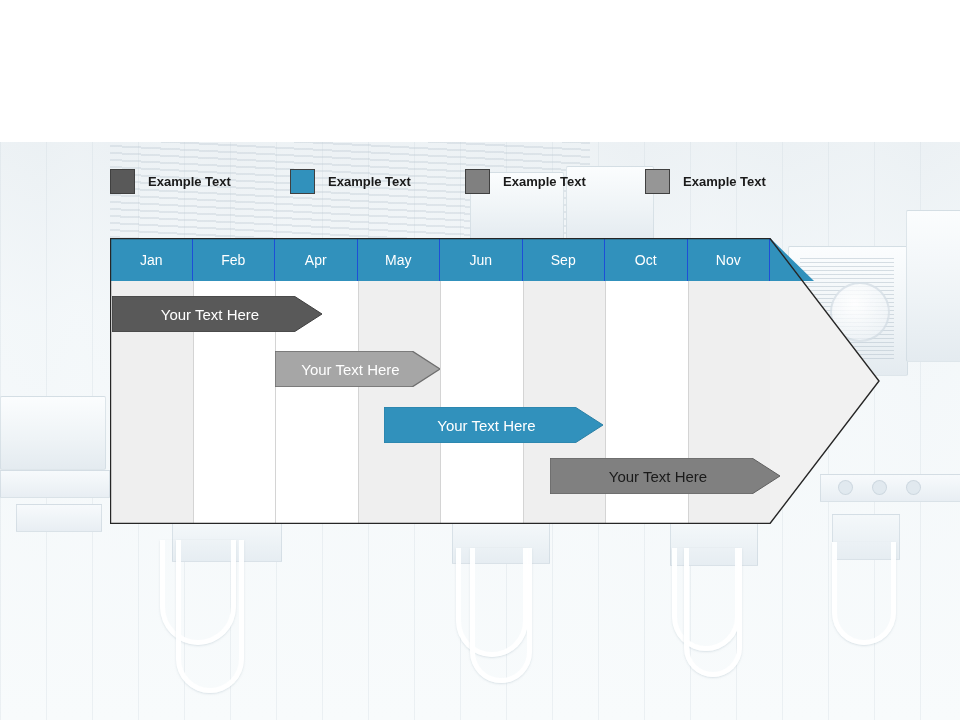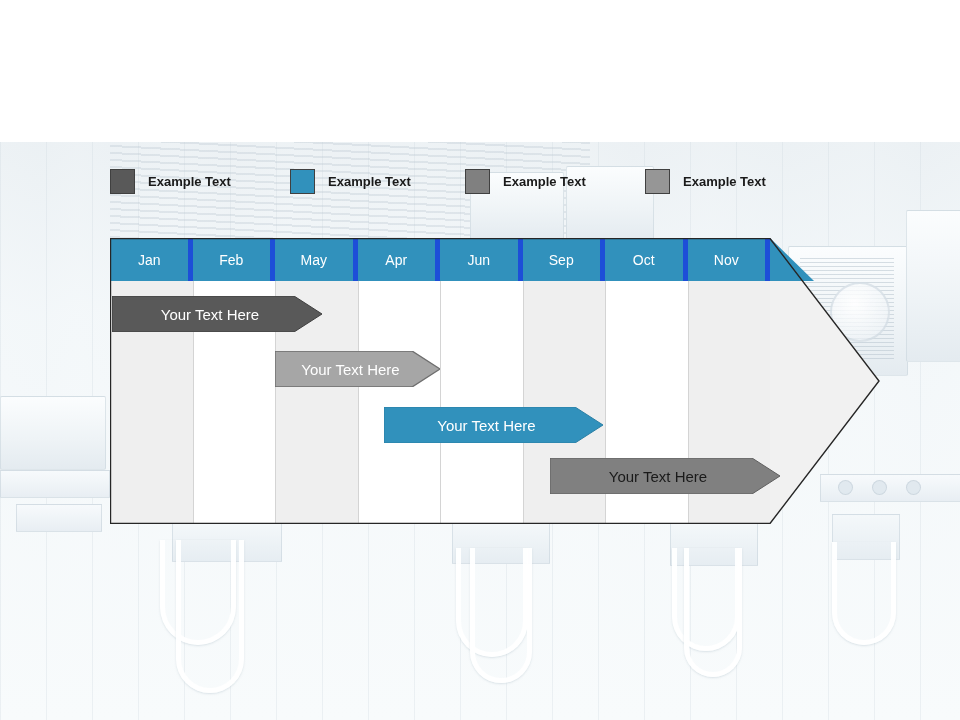--- a/index.html
+++ b/index.html
@@ -198,21 +198,21 @@
     position: absolute;
     left: 0; top: 0;
     width: 100%; height: 43px;
     background: #3191bc;
     color: #ffffff;
     font-size: 14px;
     display: flex;
     align-items: center;
     justify-content: center;
     box-sizing: border-box;
-    border-right: 5px solid #1d4ed8;
+    border-right: 1px solid #1d4ed8;
   }
   .col:first-child .month-head { border-left: 1px solid #1a3a49; }
 
   
   .head-wedge {
     position: absolute;
     left: 660px; top: 0;
     width: 44px; height: 43px;
     background: #3191bc;
     -webkit-clip-path: polygon(0 0, 0 43px, 44px 43px);
@@ -301,25 +301,25 @@
 
     <div class="arrow-outline"></div>
 
     <div class="grid">
       <div class="col odd">
           <div class="month-head">Jan</div>
         </div>
       <div class="col even">
           <div class="month-head">Feb</div>
         </div>
+      <div class="col even">
+          <div class="month-head">Apr</div>
+        </div>
       <div class="col odd">
           <div class="month-head">May</div>
-        </div>
-      <div class="col even">
-          <div class="month-head">Apr</div>
         </div>
       <div class="col even">
           <div class="month-head">Jun</div>
         </div>
       <div class="col odd">
           <div class="month-head">Sep</div>
         </div>
       <div class="col even">
           <div class="month-head">Oct</div>
         </div>

